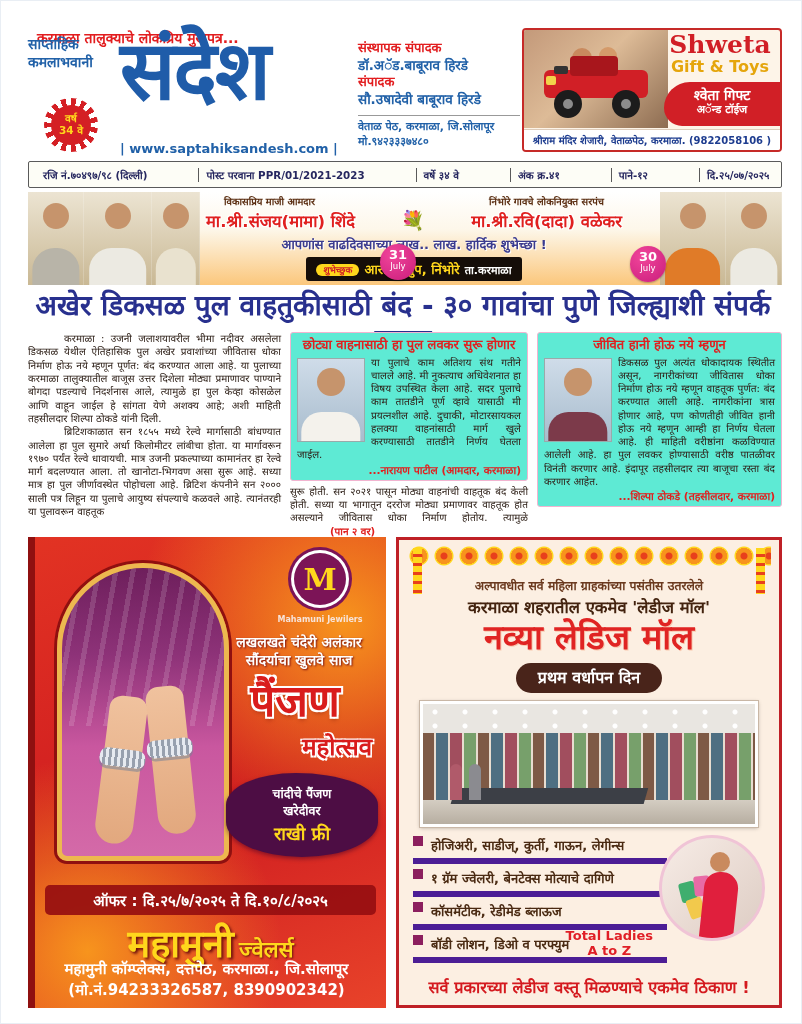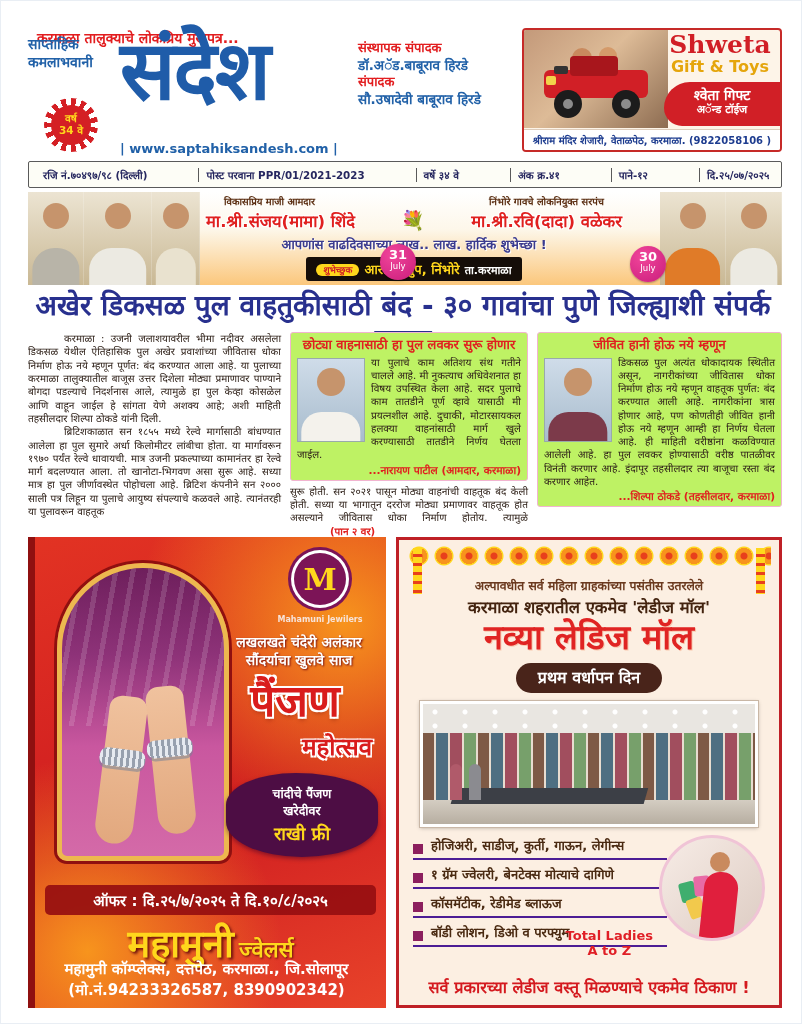--- a/index.html
+++ b/index.html
@@ -58,21 +58,21 @@
   .badge-left { left:352px; top:52px; } .badge-right { right:116px; top:54px; }
 
   
   .headline { position:absolute; top:289px; left:22px; width:762px; text-align:center; color:#28308e; font-weight:bold; font-size:28px; line-height:1.2; }
 
   
   .article { position:absolute; top:332px; left:28px; width:754px; height:200px; display:flex; gap:9px; color:#2e2018; }
   .col1 { width:253px; font-size:10.1px; line-height:1.32; text-align:justify; }
   .col1 p { text-indent:36px; margin:0; }
   .col2 { width:238px; } .col3 { flex:1; }
-  .news-box { background:#bef264; border:1px solid #f2b4d0; border-radius:3px; padding:4px 6px 3px; overflow:hidden; }
+  .news-box { background:#5eead4; border:1px solid #f2b4d0; border-radius:3px; padding:4px 6px 3px; overflow:hidden; }
   .news-box h3 { text-align:center; color:#e0201f; font-size:13px; line-height:1.2; margin-bottom:3px; }
   .news-photo { float:left; width:68px; height:84px; margin:2px 6px 1px 0; border:1px solid #9aa; position:relative; overflow:hidden; background:linear-gradient(#cfdce9,#a8bccd); }
   .news-photo::before { content:""; position:absolute; top:12%; left:50%; transform:translateX(-50%); width:28px; height:28px; border-radius:50%; background:#c6946c; }
   .news-photo::after { content:""; position:absolute; bottom:-6px; left:50%; transform:translateX(-50%); width:90%; height:42%; border-radius:20px 20px 0 0; background:var(--shirt,#f0ede6); }
   .news-text { font-size:10.2px; line-height:1.3; text-align:justify; }
   .news-sign { color:#e0201f; font-weight:bold; font-size:10.6px; text-align:right; margin-top:1px; clear:both; }
   .cont { font-size:10.1px; line-height:1.32; text-align:justify; margin-top:4px; }
   .pageref { color:#e0201f; font-weight:bold;margin-left:40px; }
 
   
@@ -116,21 +116,21 @@
   .anniv-wrap { text-align:center; margin-top:6px; }
   .anniv { display:inline-block; background:#49241a; color:#fff; font-weight:bold; font-size:16px; padding:3px 22px 5px; border-radius:17px; }
   .store-photo { position:relative; margin:8px auto 4px; width:338px; height:126px; border:3px solid #fff; box-shadow:0 0 0 1px #c9b7a6, 0 1px 4px rgba(0,0,0,.3); overflow:hidden; background:#ddd; }
   .ph-ceiling { height:24%; background-color:#e9e6e1; background-image:radial-gradient(circle 2.5px at 12px 8px, #fff 0 2px, rgba(0,0,0,0) 3px); background-size:30px 14px; }
   .ph-shelves { height:56%; background:repeating-linear-gradient(90deg,#7e5a46 0 11px, #e8ddd0 11px 13px, #4e6f82 13px 25px, #e8ddd0 25px 27px, #a14e5e 27px 39px, #e8ddd0 39px 41px, #77a06b 41px 53px, #e8ddd0 53px 55px); }
   .ph-floor { height:20%; background:linear-gradient(#d4cdc2,#b7aea1); }
   .ph-counter { position:absolute; left:9%; bottom:17%; width:58%; height:13%; background:#3c3f46; transform:skewX(-16deg); }
   .ph-person { position:absolute; bottom:20%; width:12px; height:36px; border-radius:6px 6px 0 0; }
   .ph-person.p1 { left:8%; background:#b05a6a; } .ph-person.p2 { left:14%; background:#8b8b90; }
   .list-area { position:relative; margin:2px 14px 0; height:136px; }
-  .l-item { display:flex; align-items:flex-end; gap:8px; width:254px; border-bottom:2px solid #4c1d95; padding:5px 0 4px; }
+  .l-item { display:flex; align-items:flex-start; gap:8px; width:254px; border-bottom:6px solid #4c1d95; padding:5px 0 4px; }
   .bullet { flex:0 0 10px; width:10px; height:10px; background:#8c1f5e; }
   .l-text { color:#4a2a12; font-weight:bold; font-size:13px; white-space:nowrap; }
   .shopper-circle { position:absolute; right:0; top:4px; width:106px; height:106px; border-radius:50%; border:3px solid #f0c4d6; overflow:hidden; background:linear-gradient(135deg,#f7ece6,#ddccc3); }
   .shopper-body { position:absolute; right:26px; top:34px; width:34px; height:72px; background:#e01f3d; border-radius:16px 16px 5px 5px; transform:rotate(6deg); }
   .shopper-head { position:absolute; right:32px; top:14px; width:20px; height:20px; border-radius:50%; background:#c98a5e; }
   .bag { position:absolute; width:16px; height:20px; border-radius:3px; }
   .bag.b1 { left:18px; top:44px; background:#3fae6e; transform:rotate(-14deg); }
   .bag.b2 { left:32px; top:38px; background:#e86ba6; transform:rotate(-6deg); }
   .bag.b3 { left:26px; top:60px; background:#f2c94c; transform:rotate(-20deg); }
   .total-ladies { position:absolute; right:112px; bottom:8px; color:#e01f26; font-weight:bold; font-size:13px; text-align:center; line-height:1.15; }
@@ -156,20 +156,24 @@
           <span>34 वे</span>
         </div>
       </div>
       <div class="website">| www.saptahiksandesh.com |</div>
     </div>
     <div class="mast-mid">
       <div class="m-red">संस्थापक संपादक</div>
       <div class="m-blue">डॉ.अॅड.बाबूराव हिरडे</div>
       <div class="m-red">संपादक</div>
       <div class="m-blue">सौ.उषादेवी बाबूराव हिरडे</div>
+      <div class="m-addr">
+        <div>वेताळ पेठ, करमाळा, जि.सोलापूर</div>
+        <div>मो.९४२३३३७४८०</div>
+      </div>
     </div>
     <div class="shweta">
       <div class="toy-photo">
         <svg width="134" height="86" viewBox="0 0 134 86">
           <circle cx="52" cy="18" r="10" fill="#c98a5e"></circle>
           <circle cx="78" cy="16" r="9" fill="#d49a6a"></circle>
           <rect x="14" y="30" width="104" height="28" rx="6" fill="#d11f26"></rect>
           <rect x="40" y="16" width="48" height="20" rx="4" fill="#a8161c"></rect>
           <rect x="16" y="36" width="10" height="9" rx="2" fill="#f2d24b"></rect>
           <rect x="24" y="26" width="14" height="8" rx="2" fill="#333"></rect>

